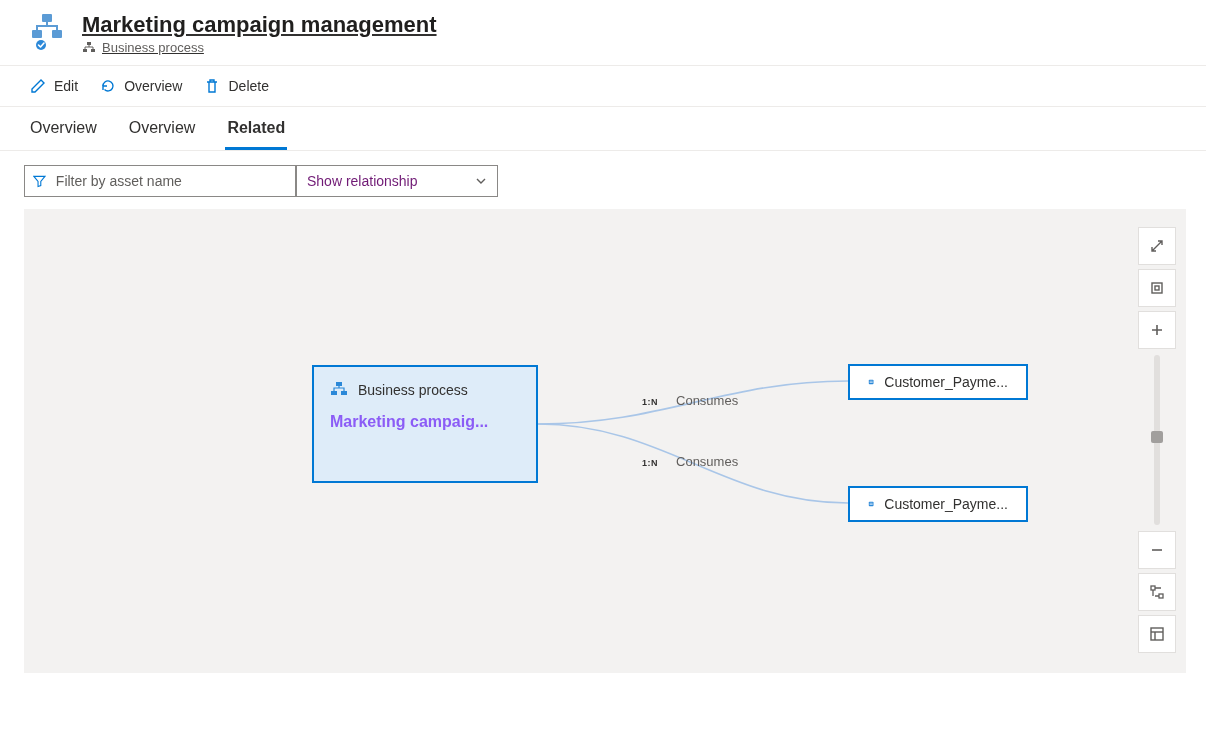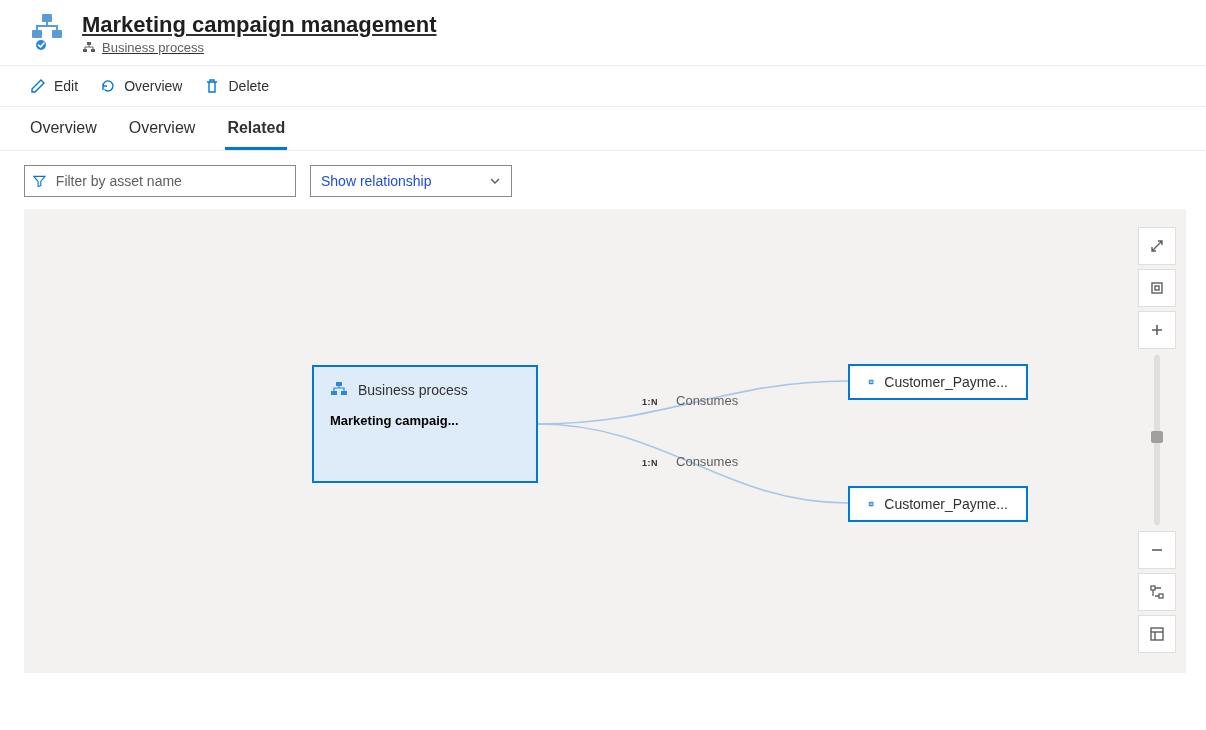--- a/index.html
+++ b/index.html
@@ -52,21 +52,20 @@
     cursor:pointer;
     border-bottom: 3px solid transparent;
   }
   .tab.active {
     font-weight: 700;
     border-bottom-color: #0078d4;
     text-align: center;
   }
   .filters {
     display:flex;
-    gap: 14px;
     padding: 14px 8px 12px 24px;
   }
   .filter-input {
     display:flex; align-items:center;
     border:1px solid #8a8886;
     height:32px;
     width:272px;
     padding: 0 8px;
     gap:8px;
     background:#fff;
@@ -75,41 +74,41 @@
     border:none; outline:none; font-size:14px; width:100%;
     font-family: inherit; color:#323130;
   }
   .filter-input input::placeholder { color:#605e5c; }
   .select {
     display:flex; align-items:center; justify-content:space-between;
     border:1px solid #8a8886;
     height:32px; width:202px;
     padding: 0 10px;
     background:#fff; cursor:pointer;
-    font-size:14px; color:#1d4ed8;
+    font-size:14px; color:#701a75;
   }
   .canvas-wrap {
     margin: 0 20px 20px 24px;
     background: #f3f2f1;
     height: 464px;
     position: relative;
     overflow:hidden;
   }
   .canvas-svg { position:absolute; inset:0; width:100%; height:100%; }
   .main-node {
     position:absolute;
     left: 288px; top: 156px;
     width: 226px; height: 118px;
     background:#deecf9;
     border:2px solid #0078d4;
     padding: 14px 16px;
     display:flex; flex-direction:column; gap:14px;
   }
   .main-node-row1 { display:flex; align-items:center; gap:10px; font-size:14px; color:#323130; }
-  .main-node-title { font-size:13px; font-weight:700; color:#000000; white-space:nowrap; overflow:hidden; text-overflow:ellipsis; }
+  .main-node-title { font-size:16px; font-weight:700; color:#8b5cf6; white-space:nowrap; overflow:hidden; text-overflow:ellipsis; }
   .child-node {
     position:absolute;
     width:180px; height:36px;
     background:#fff;
     border:2px solid #0078d4;
     display:flex; align-items:center; gap:10px;
     padding: 0 18px;
     font-size:14px; color:#323130;
   }
   .child1 { left: 824px; top: 155px; }

